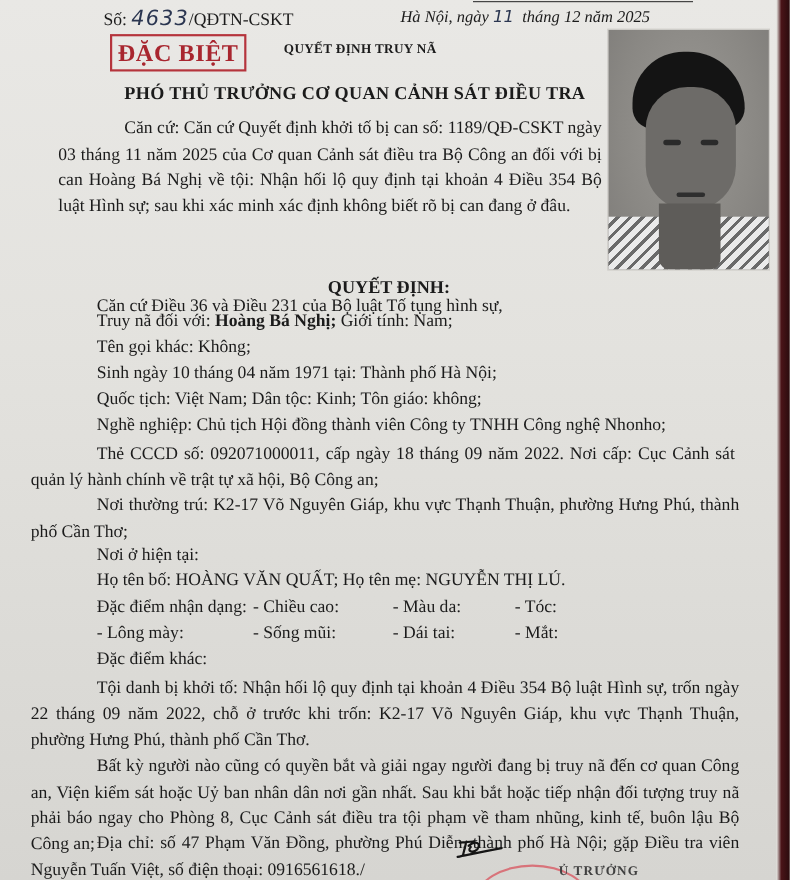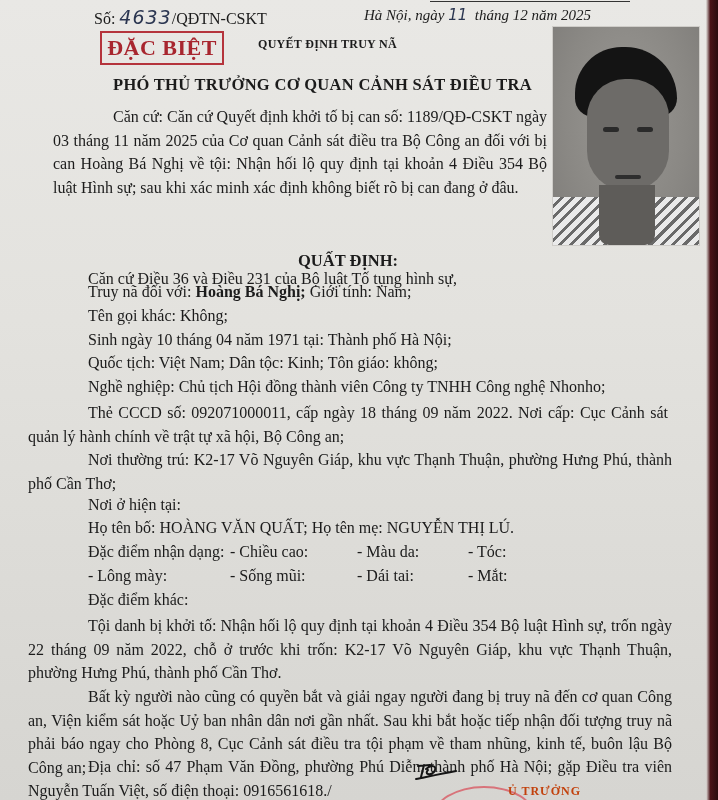--- a/index.html
+++ b/index.html
@@ -77,21 +77,21 @@
   }
   .bold { font-weight: bold; }
   .sig {
     position: absolute; left: 412px; top: 760px; width: 48px; height: 22px;
   }
   .seal {
     position: absolute; left: 432px; top: 786px; width: 100px; height: 60px;
     border: 2px solid #d8737a; border-radius: 50%;
   }
   .seal-text {
-    position: absolute; left: 508px; top: 784px; font-size: 12px; font-weight: bold; color: #c2410c; letter-spacing: 1px;
+    position: absolute; left: 508px; top: 784px; font-size: 12px; font-weight: bold; color: #404040; letter-spacing: 1px;
   }
 </style>
 </head>
 <body>
 
 <div class="paper"></div>
 <div class="edge"></div>
 <div class="rule-top"></div>
 
 <div class="so">
@@ -115,21 +115,21 @@
   <div class="eye" style="left:50px"></div>
   <div class="eye" style="left:84px"></div>
   <div class="mouth"></div>
   <div class="collar"></div>
   <div class="neck"></div>
 </div>
 
 <div class="para indent" style="left:53px; top:105px; width:494px;">Căn cứ: Căn cứ Quyết định khởi tố bị can số: 1189/QĐ-CSKT ngày 03 tháng 11 năm 2025 của Cơ quan Cảnh sát điều tra Bộ Công an đối với bị can Hoàng Bá Nghị về tội: Nhận hối lộ quy định tại khoản 4 Điều 354 Bộ luật Hình sự; sau khi xác minh xác định không biết rõ bị can đang ở đâu.</div>
 <div class="line" style="left:88px; top:222px;margin-top:48px;">Căn cứ Điều 36 và Điều 231 của Bộ luật Tố tụng hình sự,</div>
 
-<div class="heading">QUẤT ĐỊNH:</div>
+<div class="heading">QUYẾT ĐỊNH:</div>
 
 <div class="line" style="left:88px; top:283px;">
   <span>Truy nã đối với:</span>
   <span class="bold">Hoàng Bá Nghị;</span>
   <span>Giới tính: Nam;</span>
 </div>
 <div class="line" style="left:88px; top:307px;">Tên gọi khác:  Không;</div>
 <div class="line" style="left:88px; top:331px;">Sinh ngày 10 tháng 04 năm 1971 tại: Thành phố Hà Nội;</div>
 <div class="line" style="left:88px; top:354px;">Quốc tịch: Việt Nam; Dân tộc: Kinh; Tôn giáo: không;</div>
 <div class="line" style="left:88px; top:378px;">Nghề nghiệp: Chủ tịch Hội đồng thành viên Công ty TNHH Công nghệ Nhonho;</div>

